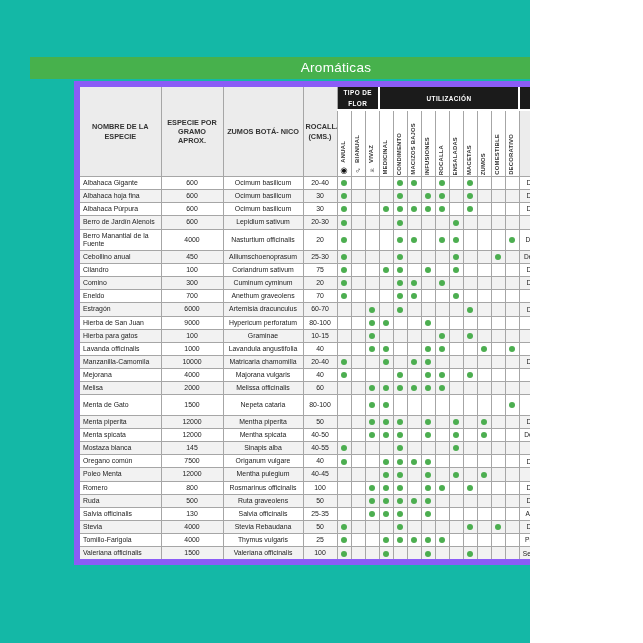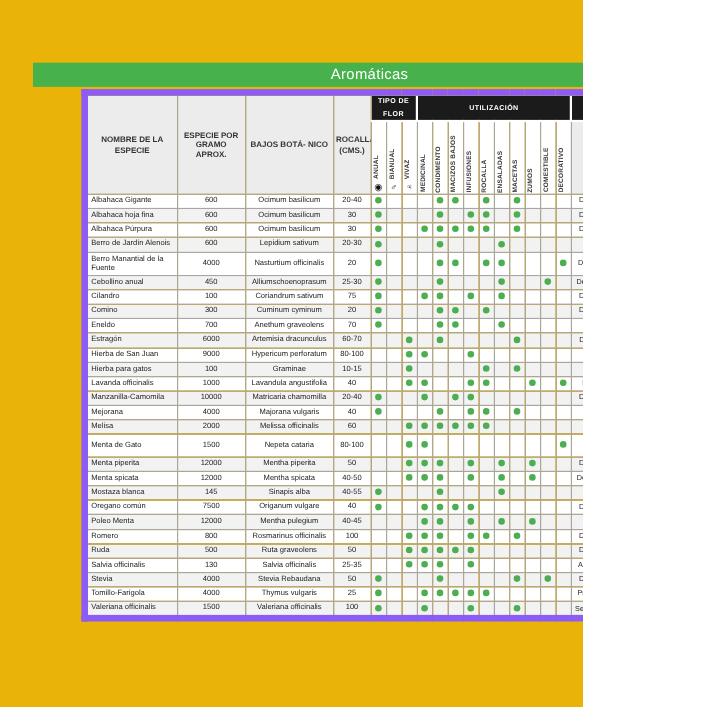--- a/index.html
+++ b/index.html
@@ -1,16 +1,16 @@
 <!DOCTYPE html>
 <html><head>
 <meta charset="utf-8">
 <style>
   html,body{margin:0;padding:0;background:#fff;}
-  .page{position:relative;width:530px;height:643px;background:#eab308;overflow:hidden;
+  .page{position:relative;width:530px;height:643px;background:#14b8a6;overflow:hidden;
         font-family:"Liberation Sans","DejaVu Sans",sans-serif;color:#222;}
   .sheet{position:absolute;left:30px;top:57px;width:612px;}
   .title-bar{height:22px;background:#47b14c;color:#fff;text-align:center;line-height:22px;
              font-size:13.5px;letter-spacing:.3px;}
   table{border-collapse:collapse;table-layout:fixed;width:612px;margin-top:2px;
         border:6px solid #8b5cf6;margin-left:44px;}
   th,td{border:1px solid #a6a6a6;overflow:hidden;}
   
   col.c-name{width:84px;} col.c-seeds{width:62px;} col.c-bot{width:80px;} col.c-alt{width:34px;}
   col.c-flag{width:14px;} col.c-siem{width:67px;} col.c-rec{width:101px;}
@@ -69,21 +69,21 @@
           <col class="c-flag">
           <col class="c-flag">
         <col class="c-flag">
           <col class="c-siem">
           <col class="c-rec">
       </colgroup>
       <thead>
         <tr>
           <th class="mh" rowspan="2">NOMBRE DE LA ESPECIE</th>
           <th class="mh" rowspan="2">ESPECIE POR GRAMO APROX.</th>
-          <th class="mh" rowspan="2">BAJOS BOTÁ- NICO</th>
+          <th class="mh" rowspan="2">ZUMOS BOTÁ- NICO</th>
           <th class="mh" rowspan="2">ROCALLA (CMS.)</th>
           <th class="bar" colspan="3">TIPO DE FLOR</th>
           <th class="bar" colspan="10">UTILIZACIÓN</th>
           <th class="bar" colspan="2">SIEMBRA I RECOLECCIÓN</th>
         </tr>
         <tr id="flag-header-row">
 
           <th class="vcell">
     <div class="vwrap">
       <span class="vt">ANUAL</span>

